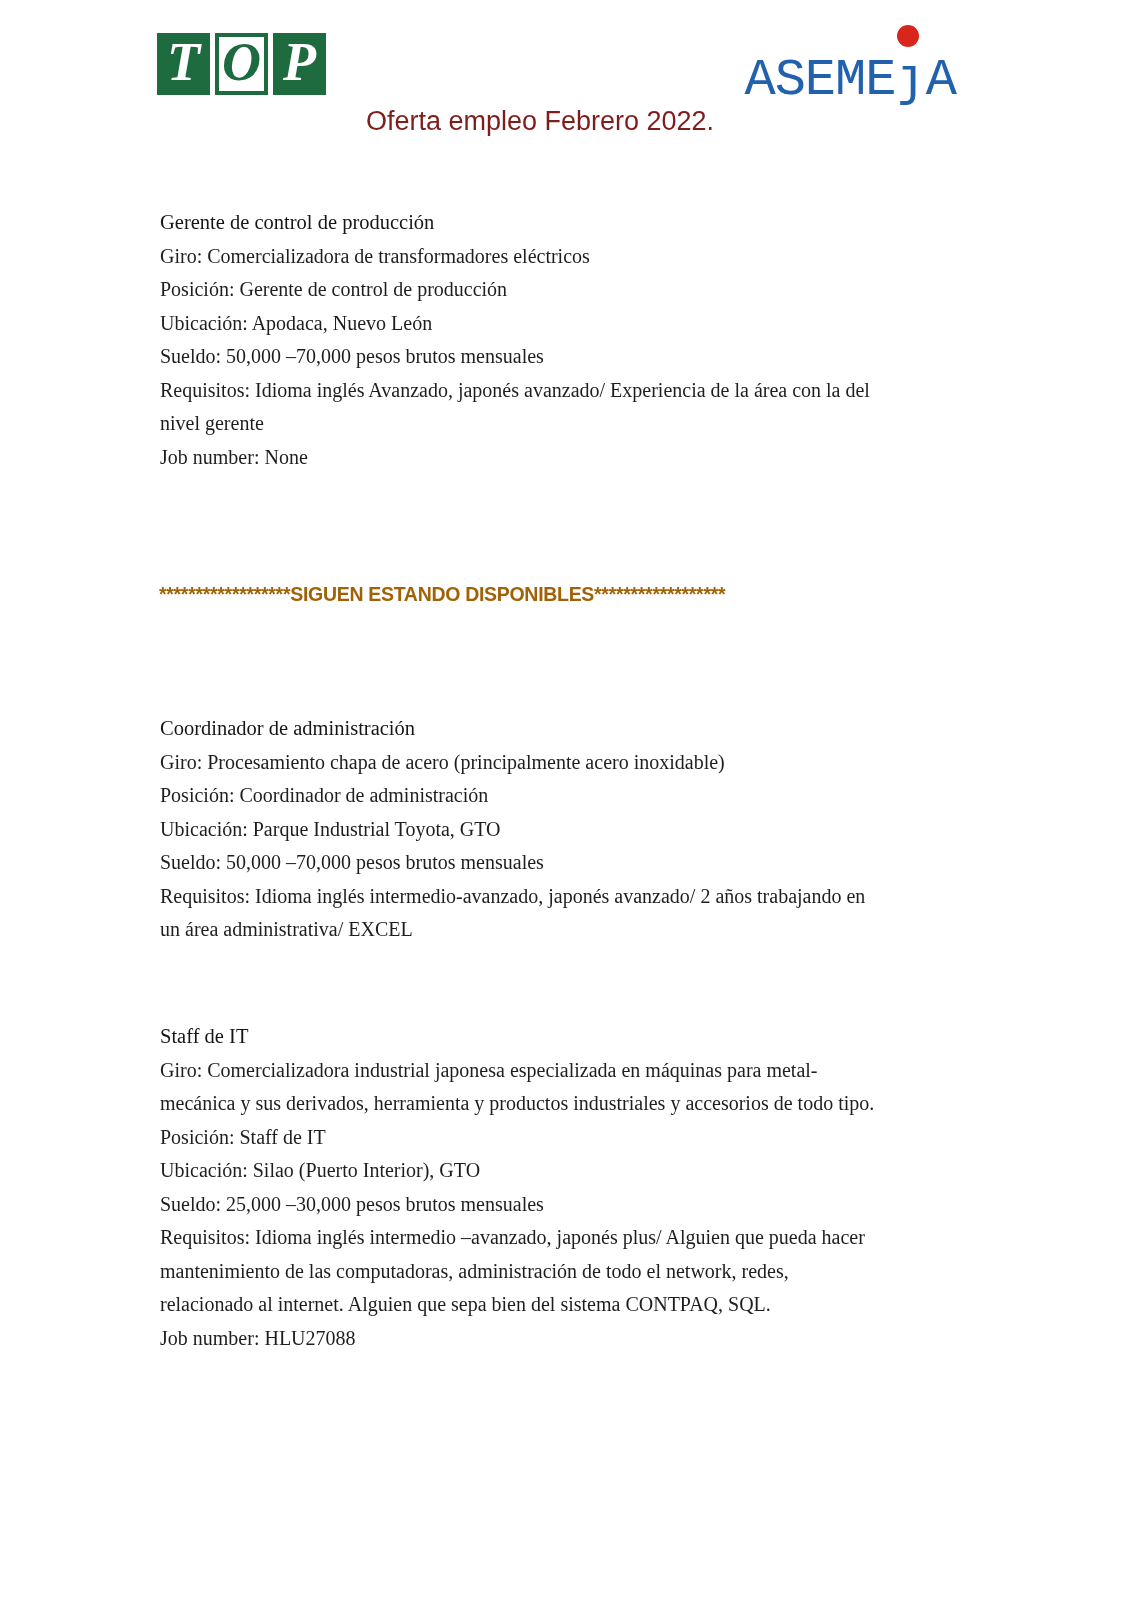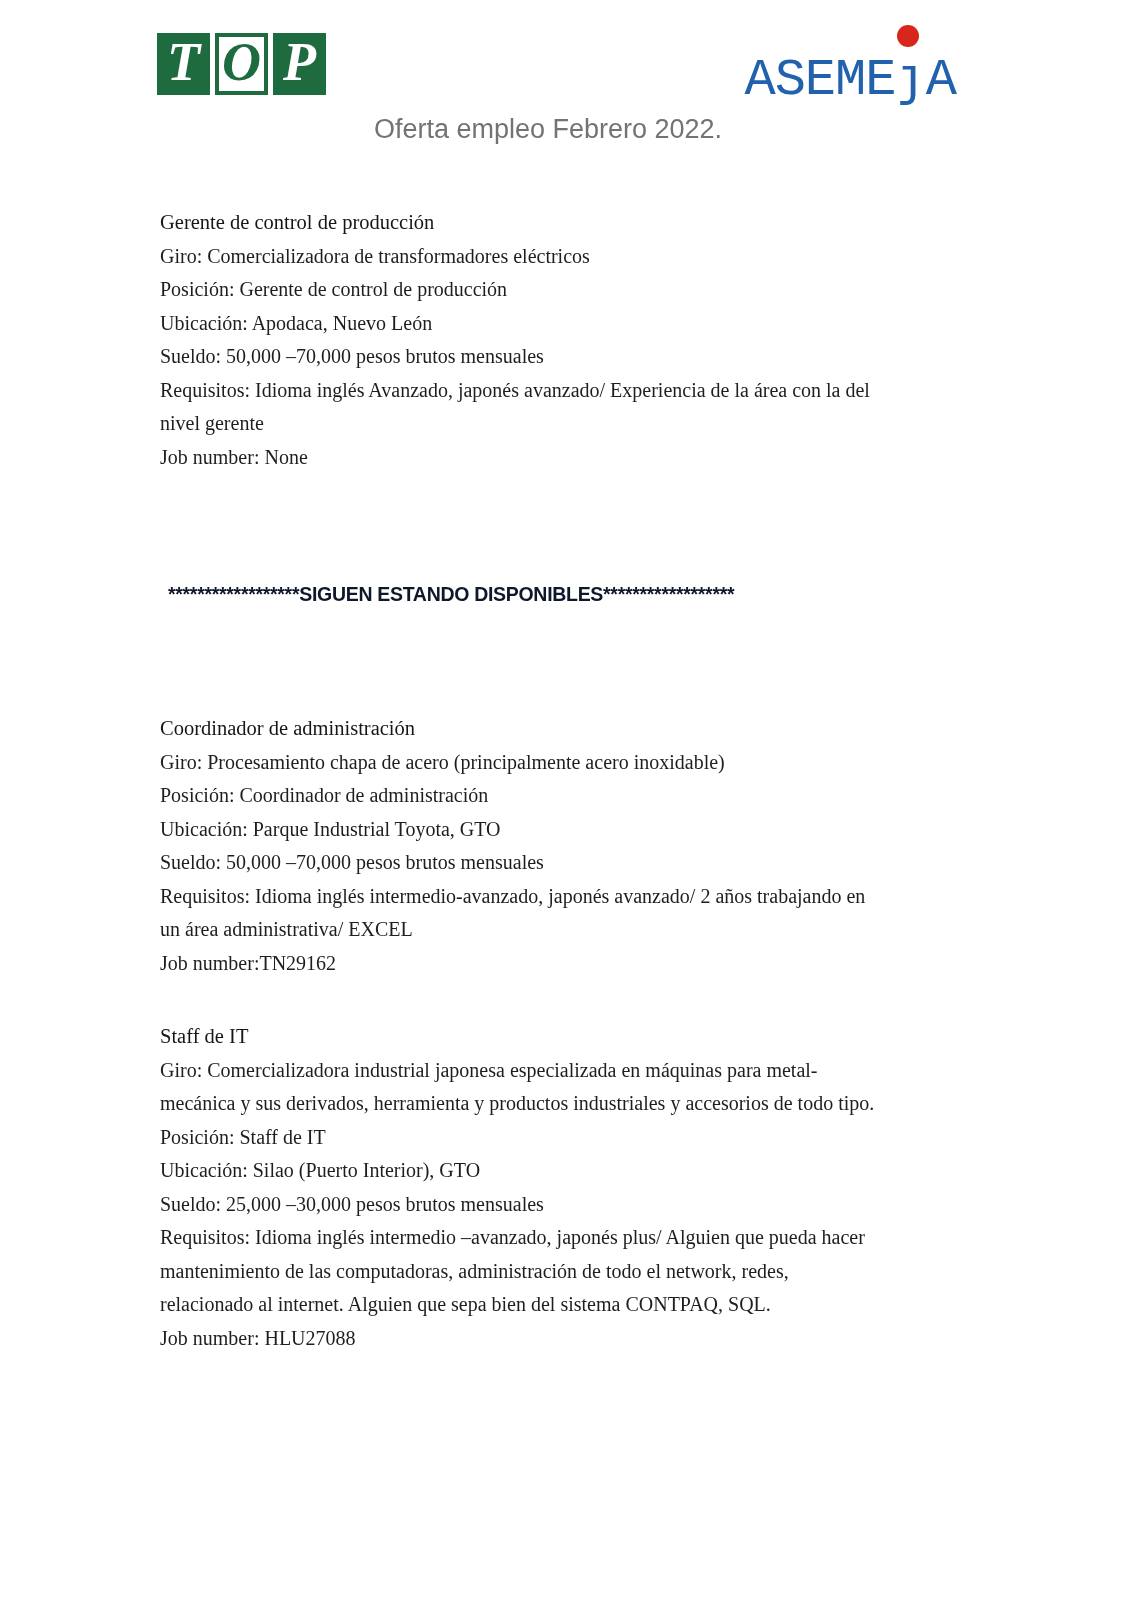--- a/index.html
+++ b/index.html
@@ -62,26 +62,26 @@
     border-radius: 50%;
     background: #d9261c;
   }
 
   
   .doc-title {
     position: absolute;
     top: 106px;
     left: 160px;
     width: 760px;
-    margin: 8px;
+    margin: 0;
     text-align: center;
     font-family: "Liberation Sans", sans-serif;
     font-weight: normal;
     font-size: 27px;
-    color: #737373;
+    color: #7f1d1d;
   }
 
   
   .job {
     position: absolute;
     left: 160px;
     width: 810px;
     font-size: 20px;
     line-height: 33.5px;
   }
@@ -94,28 +94,28 @@
   }
   .job .line { white-space: nowrap; }
   .job-1 { top: 206px; }
   .job-2 { top: 712px; }
   .job-3 { top: 1020px; }
 
   
   .separator {
     position: absolute;
     top: 578px;
-    left: 168px;
+    left: 159px;
     width: 800px;
     font-family: "Liberation Sans", sans-serif;
     font-weight: bold;
     font-size: 19.5px;
     line-height: 33.5px;
     letter-spacing: -0.3px;
-    color: #0f172a;
+    color: #a16207;
     white-space: nowrap;
   }
 </style>
 </head>
 <body>
 
 <div class="page">
 
   <div class="header-row">
     <div class="top-logo">
@@ -151,21 +151,20 @@
   <div class="separator">******************SIGUEN ESTANDO DISPONIBLES******************</div>
 
   <section class="job job-2">
     <h2>Coordinador de administración</h2>
     <div class="line">Giro: Procesamiento chapa de acero (principalmente acero inoxidable)</div>
     <div class="line">Posición: Coordinador de administración</div>
     <div class="line">Ubicación: Parque Industrial Toyota, GTO</div>
     <div class="line">Sueldo: 50,000 –70,000 pesos brutos mensuales</div>
     <div class="line">Requisitos: Idioma inglés intermedio-avanzado, japonés avanzado/ 2 años trabajando en</div>
     <div class="line">un área administrativa/ EXCEL</div>
-    <div class="line">Job number:TN29162</div>
   </section>
 
   <section class="job job-3">
     <h2>Staff de IT</h2>
     <div class="line">Giro: Comercializadora industrial japonesa especializada en máquinas para metal-</div>
     <div class="line">mecánica y sus derivados, herramienta y productos industriales y accesorios de todo tipo.</div>
     <div class="line">Posición: Staff de IT</div>
     <div class="line">Ubicación: Silao (Puerto Interior), GTO</div>
     <div class="line">Sueldo: 25,000 –30,000 pesos brutos mensuales</div>
     <div class="line">Requisitos: Idioma inglés intermedio –avanzado, japonés plus/ Alguien que pueda hacer</div>

